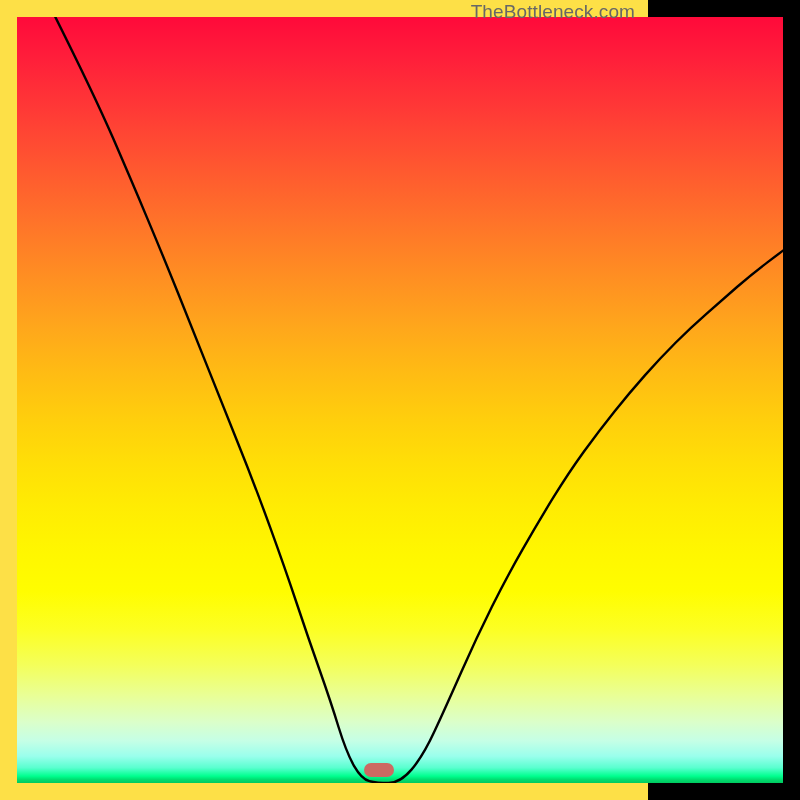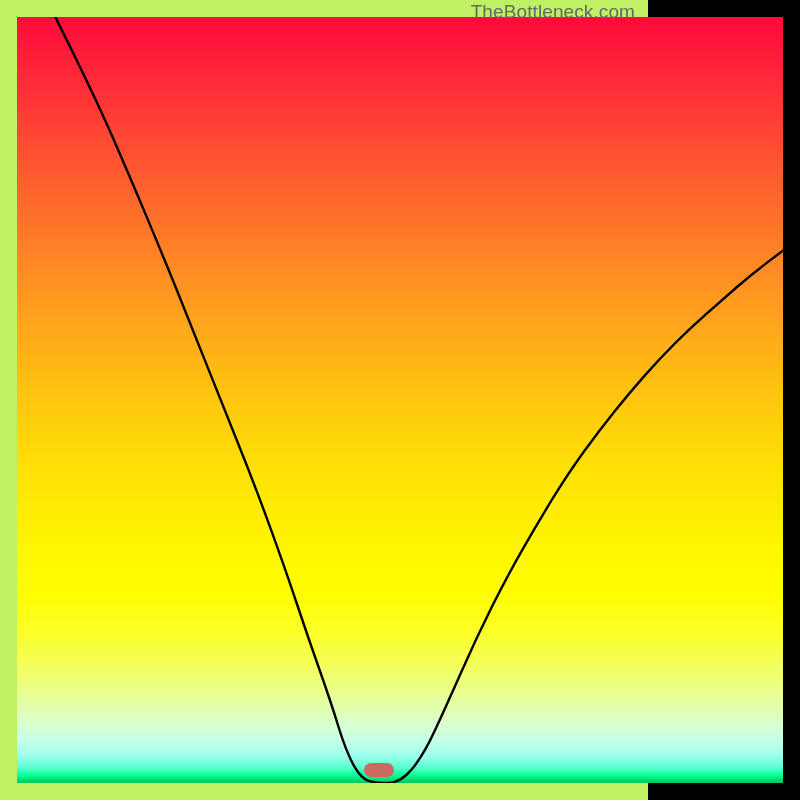--- a/index.html
+++ b/index.html
@@ -10,21 +10,21 @@
     background: #000;
     overflow: hidden;
     font-family: Arial, Helvetica, sans-serif;
   }
   .frame {
     position: absolute;
     left: 0;
     top: 0;
     width: 648px;
     height: 800px;
-    background: #bef264;
+    background: #fde047;
   }
   .plot-area {
     position: absolute;
     left: 17px;
     top: 17px;
     width: 766px;
     height: 766px;
     overflow: hidden;
   }
   .gradient {

